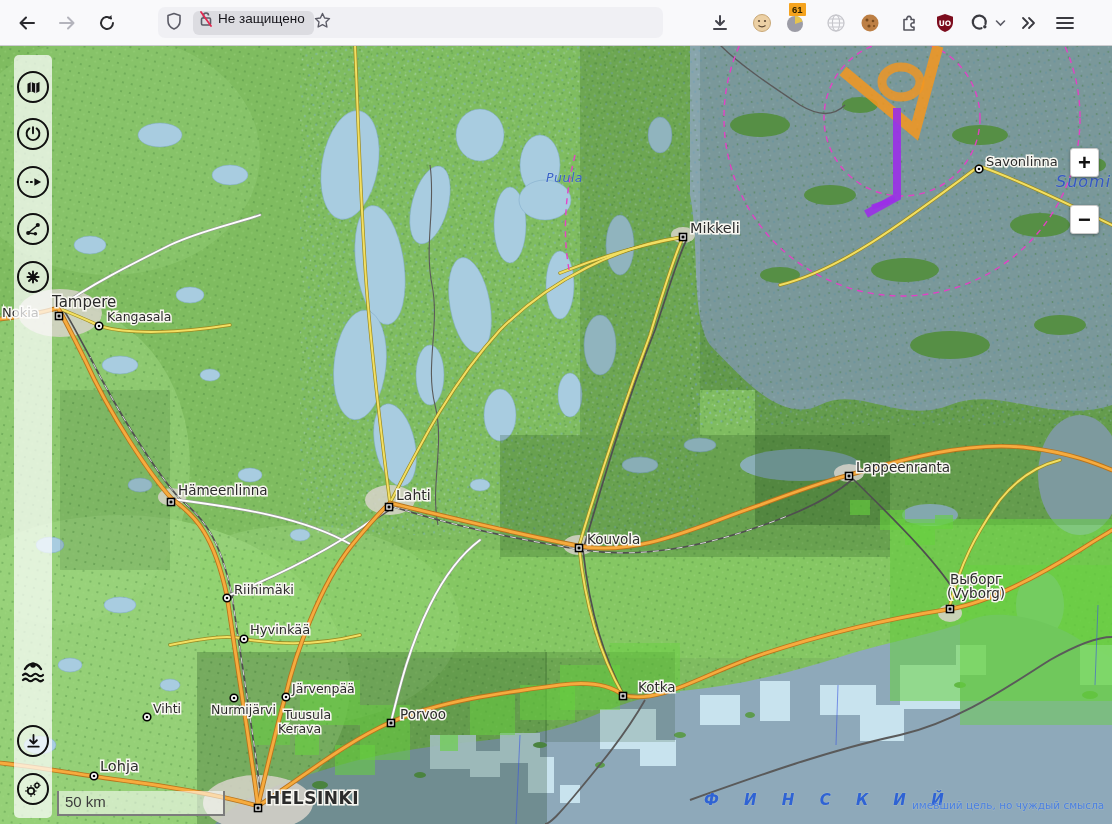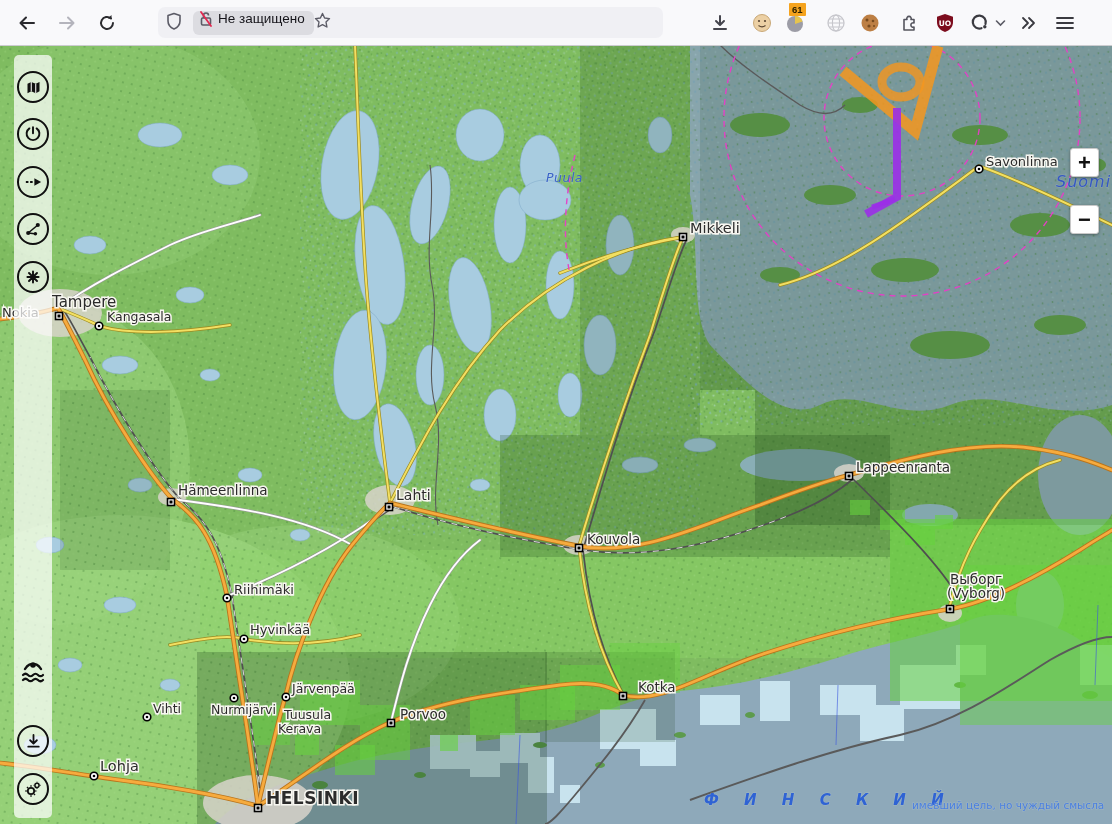--- a/index.html
+++ b/index.html
@@ -536,13 +536,16 @@
           <path d="M-2.5,-2.8 V-4.6 M-2.5,7.8 V9.6 M-7.8,2.5 H-9.6 M2.8,2.5 H4.2 M-6.3,-1.3 L-7.5,-2.5 M1.3,6.3 L2.5,7.5" stroke-width="1.8"></path>
           <circle cx="5" cy="-4.5" r="2.6" stroke-width="1.9"></circle>
           <path d="M5,-8 V-9 M5,-1 V0 M1.5,-4.5 H0.8 M8.5,-4.5 H9.4" stroke-width="1.5"></path>
         </svg>
     </div>
   </div>
 
   <div class="zoombtn" style="top:148px">+</div>
   <div class="zoombtn" style="top:205px">−</div>
 
+  <div id="scalebar">
+    <span>50 km</span>
+  </div>
 </div>
 
 </body></html>

